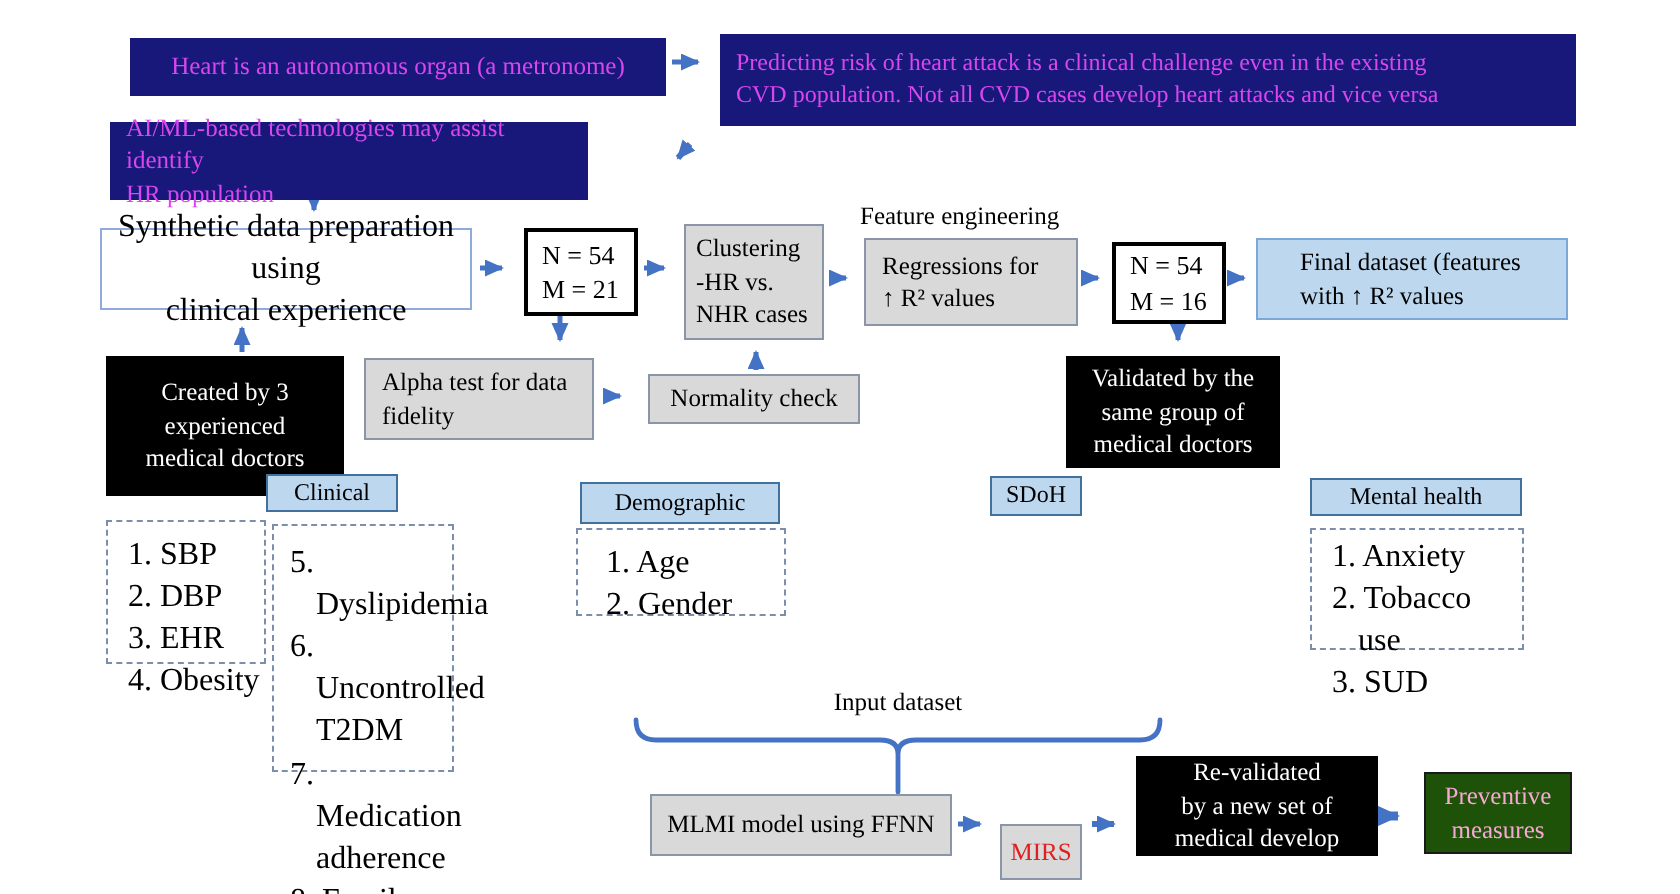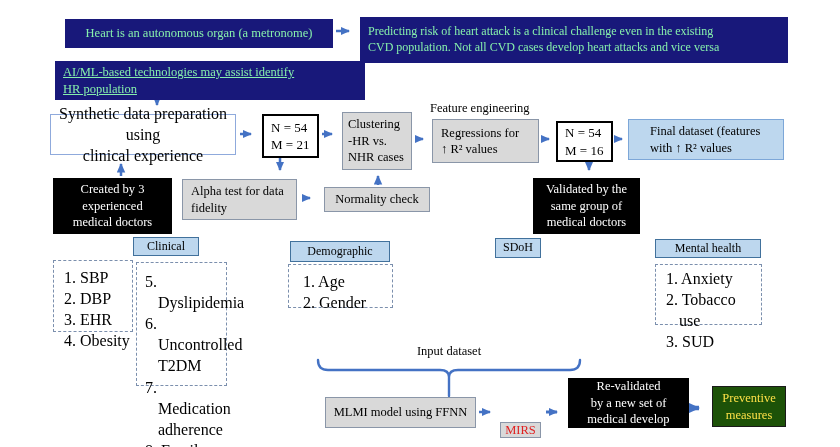--- a/index.html
+++ b/index.html
@@ -8,35 +8,35 @@
     font-family:"Liberation Serif","DejaVu Serif",serif; overflow:hidden;
   }
   svg.connectors { position:absolute; left:0; top:0; z-index:0; }
   .box {
     position:absolute; box-sizing:border-box; display:flex; align-items:center;
     font-size:12.5px; line-height:1.32; color:#000; z-index:1;
   }
   .box > span { white-space:pre-line; display:block; width:100%; }
   .center { justify-content:center; text-align:center; }
   .leftal { justify-content:flex-end; text-align:left; }
-  .navy { background:#18187a; color:#86efac; }
+  .navy { background:#18187a; color:#d946ef; }
   .blackbox { background:#000000; color:#ffffff; }
   .graybox { background:#d9d9d9; border:1px solid #8a96a8; }
   .whitebox { background:#ffffff; border:1px solid #8faadc; }
   .thickborder { background:#ffffff; border:2.5px solid #000000; }
   .bluebox { background:#bdd7ee; border:1px solid #7da7d8; }
   .header { background:#bdd7ee; border:1.5px solid #41719c; font-size:12px; }
   .dotted {
     background:#ffffff; border:1px dashed #7b8fad; display:block;
     font-size:16px; z-index:1; position:absolute; box-sizing:border-box;
   }
   .list-item { padding-left:13px; text-indent:-13px; line-height:1.32; }
   .plain-label { position:absolute; z-index:1; font-size:12.5px; }
   .red-text { color:#e02020; }
-  .greenbox { background:#1d5208; border:1px solid #1a1a1a; color:#fde047; }
+  .greenbox { background:#1d5208; border:1px solid #1a1a1a; color:#f9a8d4; }
 </style>
 </head>
 <body>
 
 <div class="canvas">
 
   <svg class="connectors" width="840" height="447">
     <defs>
       <marker id="ah" markerUnits="userSpaceOnUse" markerWidth="10" markerHeight="9" refX="8.5" refY="4.25" orient="auto">
         <path d="M0,0 L9.5,4.25 L0,8.5 Z" fill="#4472c4"></path>
@@ -64,21 +64,21 @@
     <path d="M318,360 Q318,370 328,370 L440,370 Q449,370 449,377 Q449,370 458,370 L570,370 Q580,370 580,360 M449,377 L449,396" stroke="#4472c4" stroke-width="2.4" fill="none" stroke-linecap="round"></path>
   </svg>
 
   <div class="box navy center" style="left:65px;top:19px;width:268px;height:29px;">
     <span>Heart is an autonomous organ (a metronome)</span>
   </div>
   <div class="box navy leftal" style="left:360px;top:17px;width:428px;height:46px;padding:2px 8px;font-size:12px;">
     <span>Predicting risk of heart attack is a clinical challenge even in the existing
 CVD population. Not all CVD cases develop heart attacks and vice versa</span>
   </div>
-  <div class="box navy leftal" style="left:55px;top:61px;width:310px;height:39px;padding:2px 8px;text-decoration:underline;">
+  <div class="box navy leftal" style="left:55px;top:61px;width:239px;height:39px;padding:2px 8px;">
     <span>AI/ML-based technologies may assist identify
 HR population</span>
   </div>
 
   <div class="box whitebox center" style="left:50px;top:114px;width:186px;height:41px;font-size:16px;">
     <span>Synthetic data preparation using
 clinical experience</span>
   </div>
   <div class="box thickborder leftal" style="left:262px;top:114px;width:57px;height:44px;padding-left:7px;font-size:13px;">
     <span>N = 54
@@ -96,21 +96,21 @@
   </div>
   <div class="box thickborder leftal" style="left:556px;top:121px;width:57px;height:41px;padding-left:7px;font-size:13px;">
     <span>N = 54
 M = 16</span>
   </div>
   <div class="box bluebox leftal" style="left:628px;top:119px;width:156px;height:41px;padding-left:21px;">
     <span>Final dataset (features
 with ↑ R² values</span>
   </div>
 
-  <div class="box blackbox center" style="left:53px;top:178px;width:119px;height:56px;">
+  <div class="box blackbox center" style="left:53px;top:178px;width:119px;height:70px;">
     <span>Created by 3
 experienced
 medical doctors</span>
   </div>
   <div class="box graybox leftal" style="left:182px;top:179px;width:115px;height:41px;padding-left:8px;">
     <span>Alpha test for data
 fidelity</span>
   </div>
   <div class="box graybox center" style="left:324px;top:187px;width:106px;height:25px;">
     <span>Normality check</span>
@@ -154,21 +154,21 @@
   <div class="dotted" style="left:655px;top:264px;width:107px;height:61px;padding:3px 2px 2px 10px;">
       <div class="list-item">1. Anxiety</div>
       <div class="list-item">2. Tobacco use</div>
       <div class="list-item">3. SUD</div>
     </div>
 
   <div class="plain-label center" style="left:398px;top:344px;width:102px;text-align:center;">Input dataset</div>
   <div class="box graybox center" style="left:325px;top:397px;width:151px;height:31px;">
     <span>MLMI model using FFNN</span>
   </div>
-  <div class="box graybox center red-text" style="left:500px;top:422px;width:41px;height:16px;">
+  <div class="box graybox center red-text" style="left:500px;top:412px;width:41px;height:28px;">
     <span>MIRS</span>
   </div>
   <div class="box blackbox center" style="left:568px;top:378px;width:121px;height:50px;">
     <span>Re-validated
 by a new set of
 medical develop</span>
   </div>
   <div class="box greenbox center" style="left:712px;top:386px;width:74px;height:41px;">
     <span>Preventive
 measures</span>

